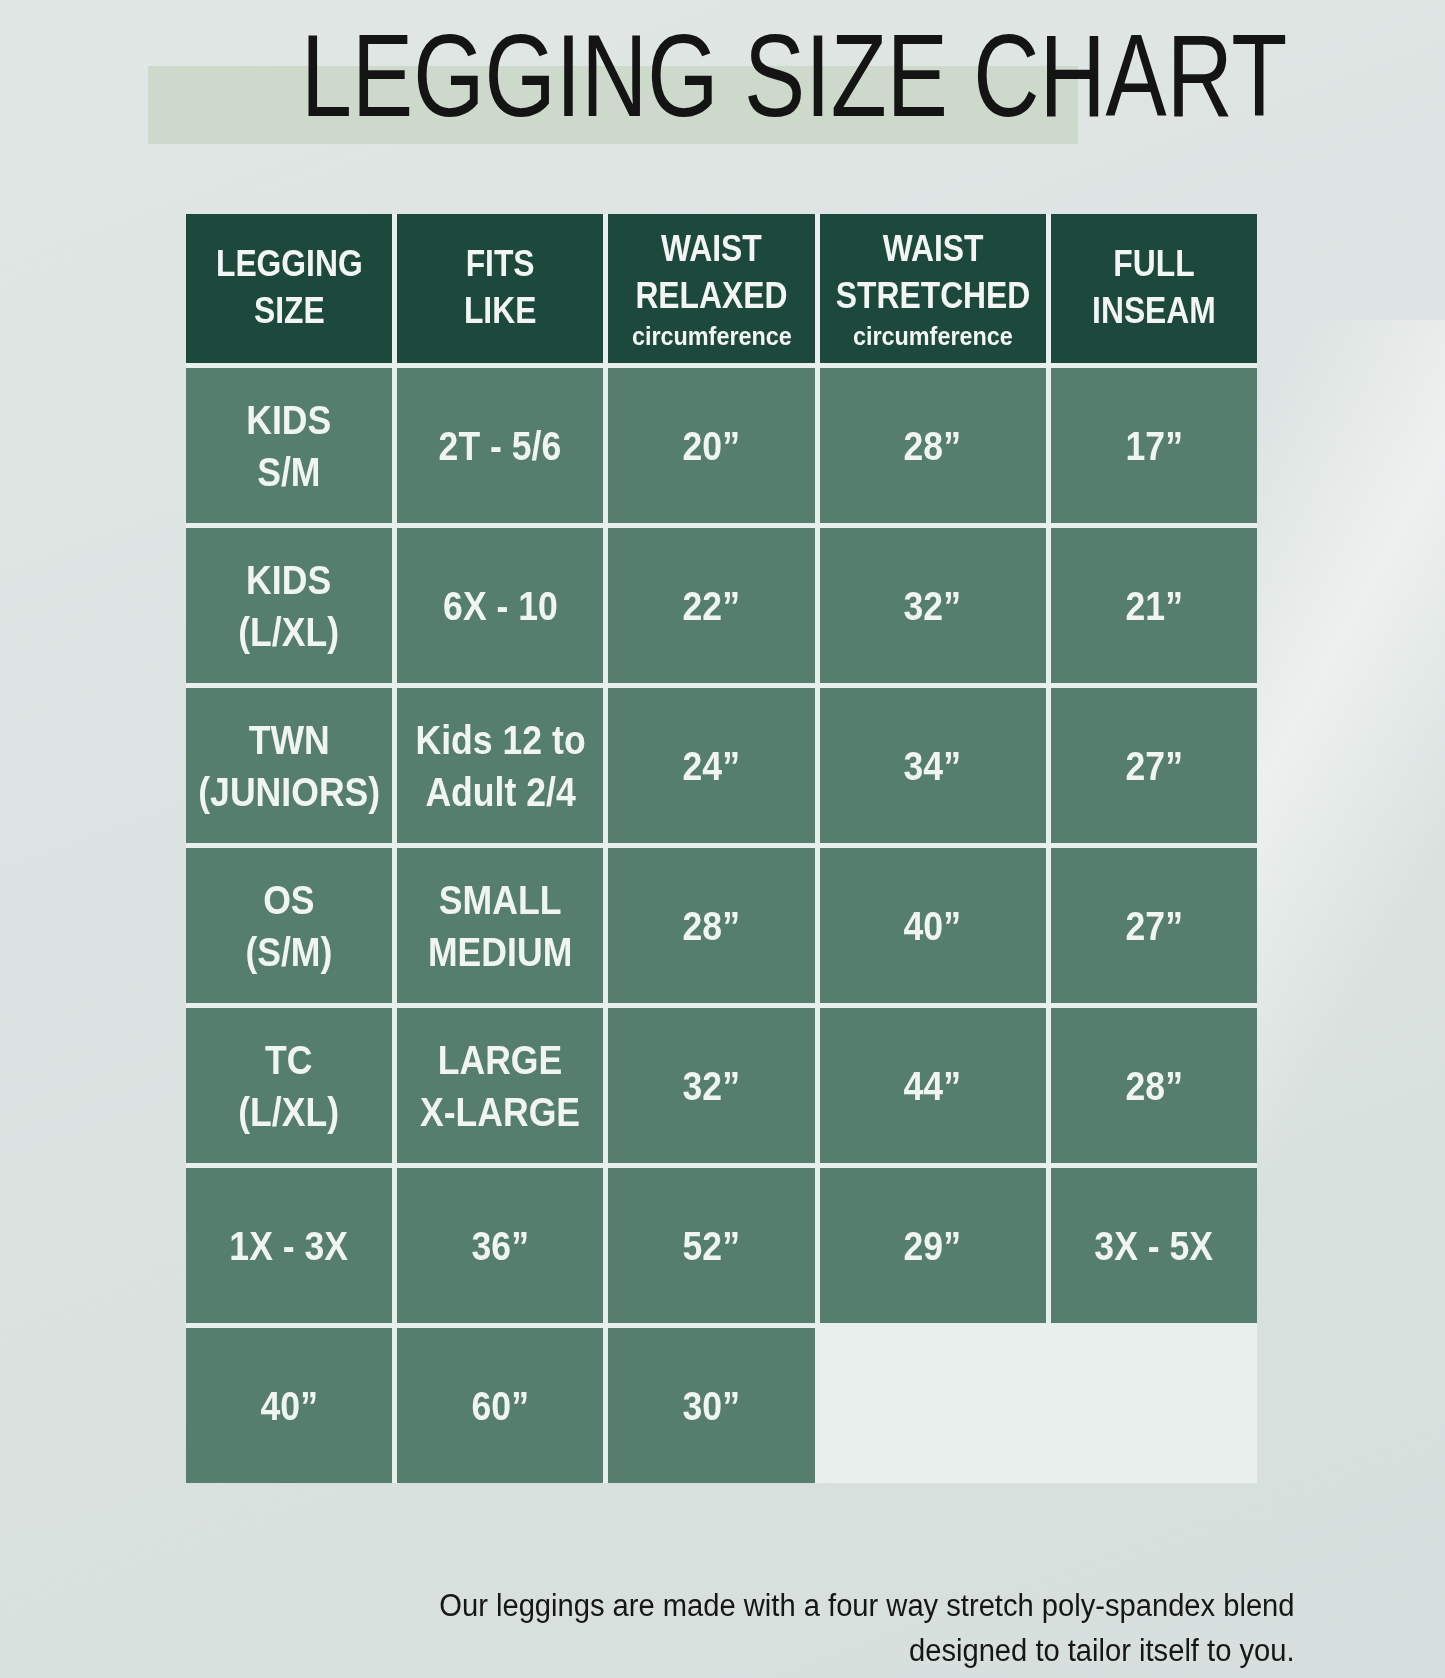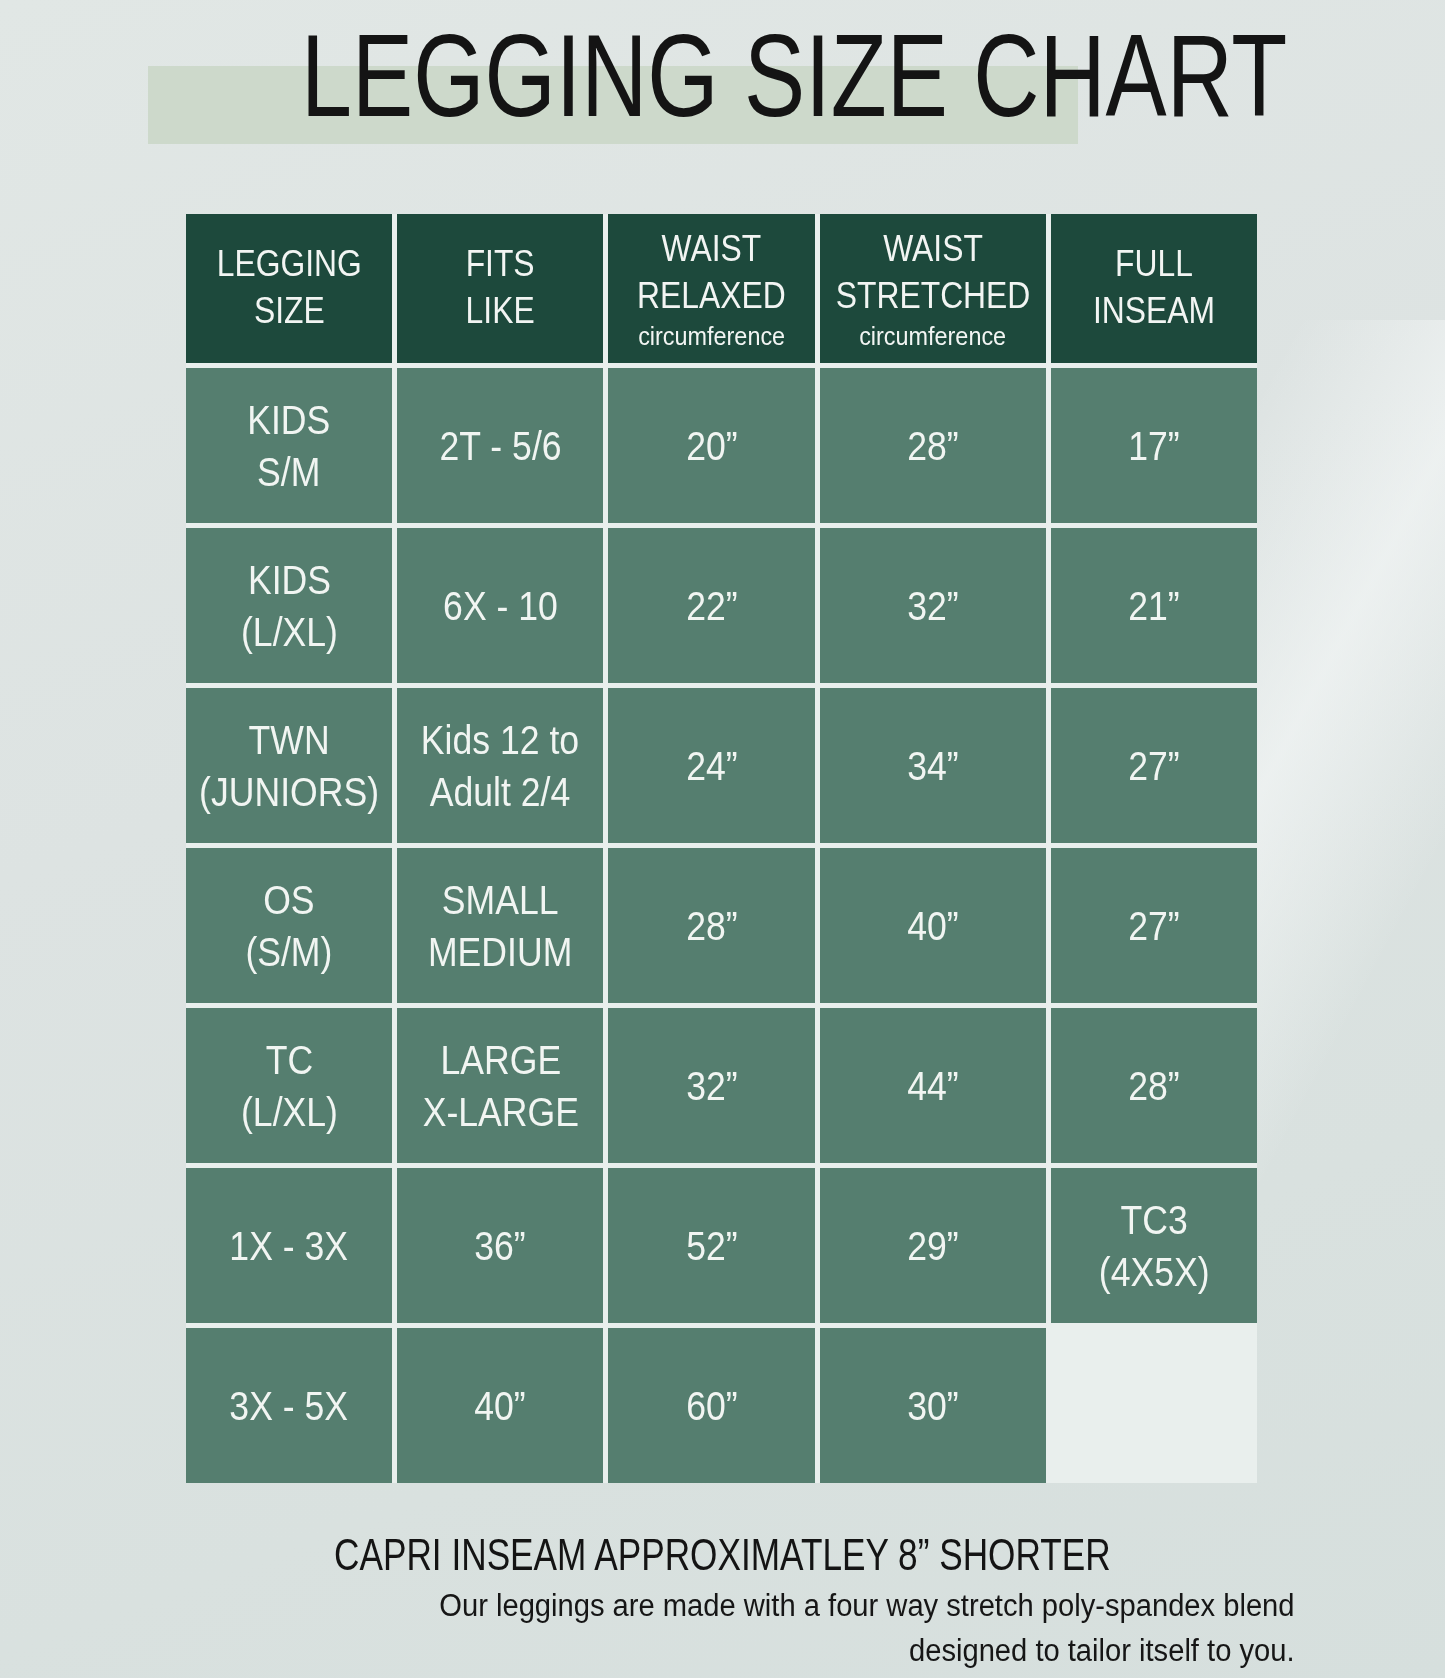--- a/index.html
+++ b/index.html
@@ -31,21 +31,21 @@
   .size-table{
     position:absolute; left:186px; top:214px; width:1071px;
     display:grid;
     grid-template-columns:repeat(5,1fr);
     grid-template-rows:149px repeat(7,155px);
     gap:5px;
     background:#e9efed; 
   }
   .cell{
     display:flex; flex-direction:column; align-items:center; justify-content:center;
-    text-align:center; white-space:pre-line;
+    text-align:center; white-space:pre-line;font-weight:bold;
   }
   .th{
     background:#1d493c; color:#f2f5f3;
     font-size:37px; line-height:1.27;
   }
   .th .cx{ display:inline-block; transform:scaleX(0.86); transform-origin:center; }
   .th .sub{ font-size:26px; line-height:1.15; margin-top:2px; display:inline-block; transform:scaleX(0.9); transform-origin:center; }
   .td{
     background:#557e6f; color:#f1f5f2;
     font-size:40px; line-height:1.3;
@@ -120,24 +120,21 @@
 X-LARGE</span></div>
     <div class="cell td"><span class="cx">32”</span></div>
     <div class="cell td"><span class="cx">44”</span></div>
     <div class="cell td"><span class="cx">28”</span></div>
 
     <div class="cell td"><span class="cx">1X - 3X</span></div>
     <div class="cell td"><span class="cx">36”</span></div>
     <div class="cell td"><span class="cx">52”</span></div>
     <div class="cell td"><span class="cx">29”</span></div>
 
-    <div class="cell td"><span class="cx">TC3
-(4X5X)</span></div>
     <div class="cell td"><span class="cx">3X - 5X</span></div>
     <div class="cell td"><span class="cx">40”</span></div>
     <div class="cell td"><span class="cx">60”</span></div>
     <div class="cell td"><span class="cx">30”</span></div>
   </div>
 
-  <div class="footer-note"><span class="cx">CAPRI INSEAM APPROXIMATLEY 8” SHORTER</span></div>
   <div class="footer-desc"><span class="cx">Our leggings are made with a four way stretch poly-spandex blend
 designed to tailor itself to you.</span></div>
 </div>
 
 </body></html>

